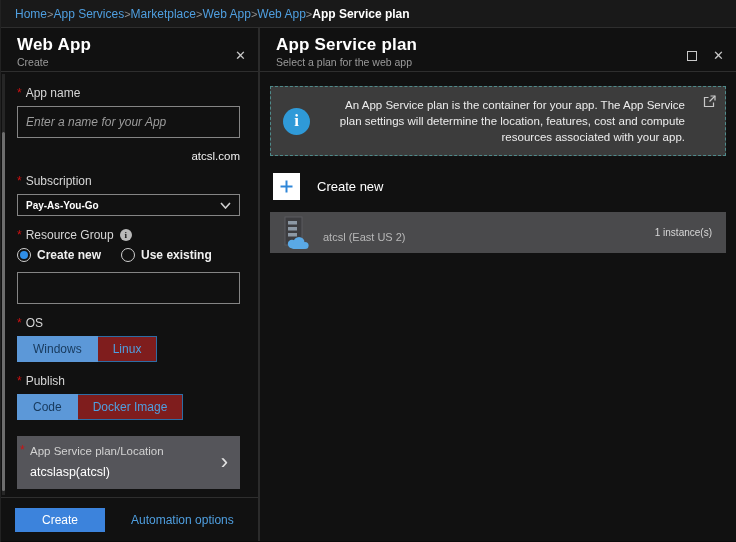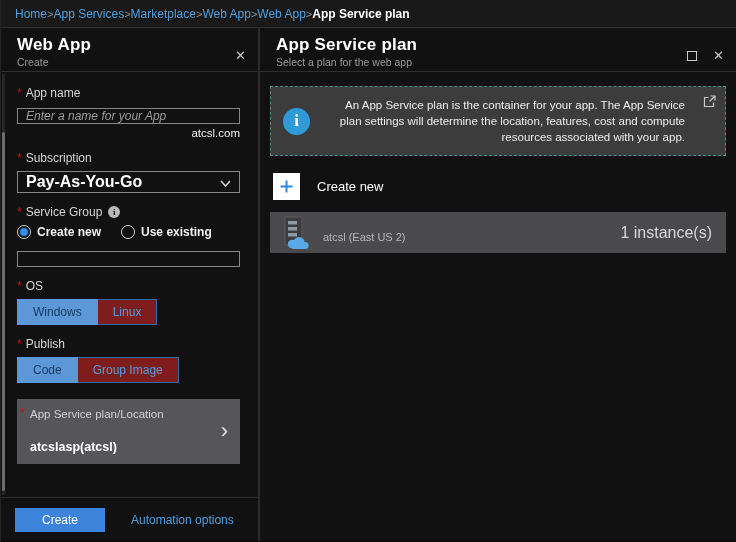--- a/index.html
+++ b/index.html
@@ -27,40 +27,40 @@
   
   .left-scroll { position:absolute; left:1px; top:46px; bottom:46px; width:3px; background:#262626; }
   .left-scroll .thumb { position:absolute; top:58px; bottom:4px; width:100%; background:#6e6e6e; border-radius:2px; }
 
   .left-body { padding:12px 18px 0 16px; }
   .field-label { font-size:12px; color:#d6d6d6; margin:12px 0 6px; display:flex; align-items:center; }
   .field-label.first { margin-top:2px; }
   .req { color:#cc1111; margin-right:4px; font-size:12px; }
   .info-dot { width:12px; height:12px; border-radius:50%; background:#b9b9b9; color:#151515; font-size:9px; font-weight:bold; display:inline-flex; align-items:center; justify-content:center; margin-left:6px; font-family:"Liberation Serif", serif; }
 
-  .text-input { width:100%; height:16px; background:transparent; border:1px solid #858585; color:#e8e8e8; font-size:12px; padding:0 8px; font-family:inherit; }
+  .text-input { width:100%; height:32px; background:transparent; border:1px solid #858585; color:#e8e8e8; font-size:12px; padding:0 8px; font-family:inherit; }
   .text-input::placeholder { color:#9c9c9c; font-style:italic; }
-  .suffix-note { text-align:right; font-size:11.5px; color:#f0f0f0; margin-top:3px; }
-
-  .select-box { height:22px; border:1px solid #858585; display:flex; align-items:center; justify-content:space-between; padding:0 8px; font-size:16px; color:#ffffff; font-weight:bold; cursor:pointer; }
+  .suffix-note { text-align:right; font-size:11.5px; color:#f0f0f0; margin-top:12px; }
+
+  .select-box { height:22px; border:1px solid #858585; display:flex; align-items:center; justify-content:space-between; padding:0 8px; font-size:10px; color:#ffffff; font-weight:bold; cursor:pointer; }
 
   .radio-row { display:flex; gap:20px; align-items:center; margin:2px 0 10px; }
   .radio-opt { display:flex; gap:6px; align-items:center; font-size:12px; color:#f0f0f0; font-weight:bold; cursor:pointer; }
   .radio-dot { width:14px; height:14px; border-radius:50%; border:1px solid #cfcfcf; position:relative; flex:none; }
   .radio-dot.on::after { content:""; position:absolute; inset:2px; border-radius:50%; background:#2f8ee8; }
 
   .toggle-group { display:flex; }
   .toggle { height:21px; padding:12px 15px; font-size:12px; display:flex; align-items:center; cursor:pointer; }
   .toggle.on  { background:#5c98d8; color:#17395c; border:1px solid #5c98d8; }
   .toggle.off { background:#7f1d1d; color:#4f9fe0; border:1px solid #2e6da4; border-left:none; }
 
   .asp-box { margin-top:16px; background:#55555a; padding:9px 10px 10px 13px; display:flex; align-items:center; justify-content:space-between; cursor:pointer; position:relative; }
   .asp-label-row { font-size:11.5px; color:#d2d2d2; display:flex; }
   .asp-label-row .req { position:absolute; left:3px; top:7px; }
-  .asp-value { font-size:12.5px; color:#ffffff; font-weight:bold; margin-top:20px; }
+  .asp-value { font-size:12.5px; color:#ffffff; font-weight:normal; margin-top:8px; }
   .asp-chevron { color:#e2e2e2; font-size:22px; font-weight:normal; padding-right:2px; }
 
   .blade-footer { position:absolute; bottom:0; left:0; right:0; height:44px; border-top:1px solid #2e2e2e; display:flex; align-items:center; padding:0 14px; gap:26px; background:#111111; }
   .btn-primary { background:#3c83dc; color:#ffffff; border:none; font-size:12px; height:24px; width:90px; cursor:pointer; font-family:inherit; }
   .link-btn { color:#4f9fe0; font-size:12px; cursor:pointer; }
 
   
   .right-body { padding:14px 10px 0; }
   .banner { display:flex; background:#3c3c3c; border:1px dashed #4f8b8b; padding:10px 12px; gap:15px; position:relative; align-items:center; }
   .info-circle { width:27px; height:27px; border-radius:50%; background:#2f9ad8; color:#ffffff; font-size:17px; font-weight:bold; font-family:"Liberation Serif", serif; display:flex; align-items:center; justify-content:center; flex:none; }
@@ -69,21 +69,21 @@
 
   .create-new-row { display:flex; align-items:center; gap:17px; margin:17px 0 12px 3px; cursor:pointer; }
   .plus-box { width:27px; height:27px; background:#ffffff; display:flex; align-items:center; justify-content:center; flex:none; }
   .create-new-label { font-size:13px; color:#ffffff; }
 
   .plan-row { display:flex; align-items:center; background:#4a4a4c; height:41px; padding:0 14px 0 10px; gap:13px; cursor:pointer; }
   .plan-icon { flex:none; display:flex; }
   .plan-text { flex:1; }
   .plan-name { font-size:12.5px; color:#ffffff; font-weight:bold; }
   .plan-detail { font-size:11px; color:#b8b8b8; margin-top:8px; }
-  .plan-instances { font-size:16px; color:#d8d8d8; }
+  .plan-instances { font-size:10px; color:#d8d8d8; }
 </style>
 </head>
 <body>
 
 <div class="screen">
 
   <header class="topbar">
     <span class="crumb-link">Home</span>
     <span class="crumb-sep">&gt;</span>
     <span class="crumb-link">App Services</span>
@@ -133,21 +133,21 @@
           <span>
             <svg width="11" height="7" viewBox="0 0 11 7">
                 <polyline points="1,1 5.5,6 10,1" fill="none" stroke="#cfcfcf" stroke-width="1.6"></polyline>
               </svg>
           </span>
         </div>
 
         
         <div class="field-label">
           <span class="req">*</span>
-          <span>Service Group</span>
+          <span>Resource Group</span>
           <span class="info-dot">i</span>
         </div>
         <div class="radio-row">
           <span class="radio-opt">
             <span class="radio-dot on"></span>
             <span>Create new</span>
           </span>
           <span class="radio-opt">
             <span class="radio-dot"></span>
             <span>Use existing</span>
@@ -165,21 +165,21 @@
           <span class="toggle off">Linux</span>
         </div>
 
         
         <div class="field-label">
           <span class="req">*</span>
           <span>Publish</span>
         </div>
         <div class="toggle-group">
           <span class="toggle on">Code</span>
-          <span class="toggle off">Group Image</span>
+          <span class="toggle off">Docker Image</span>
         </div>
 
         
         <div class="asp-box">
           <div>
             <div class="asp-label-row">
               <span class="req">*</span>
               <span>App Service plan/Location</span>
             </div>
             <div class="asp-value">atcslasp(atcsl)</div>

